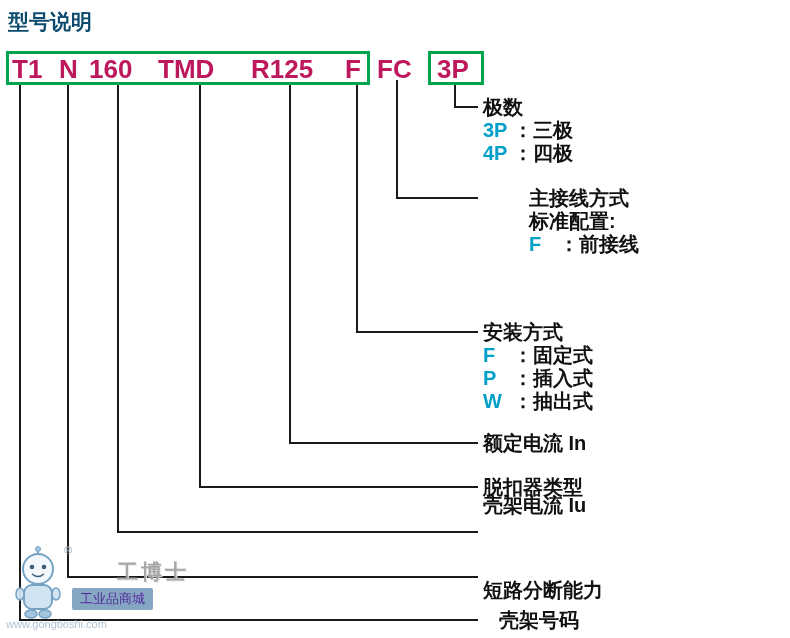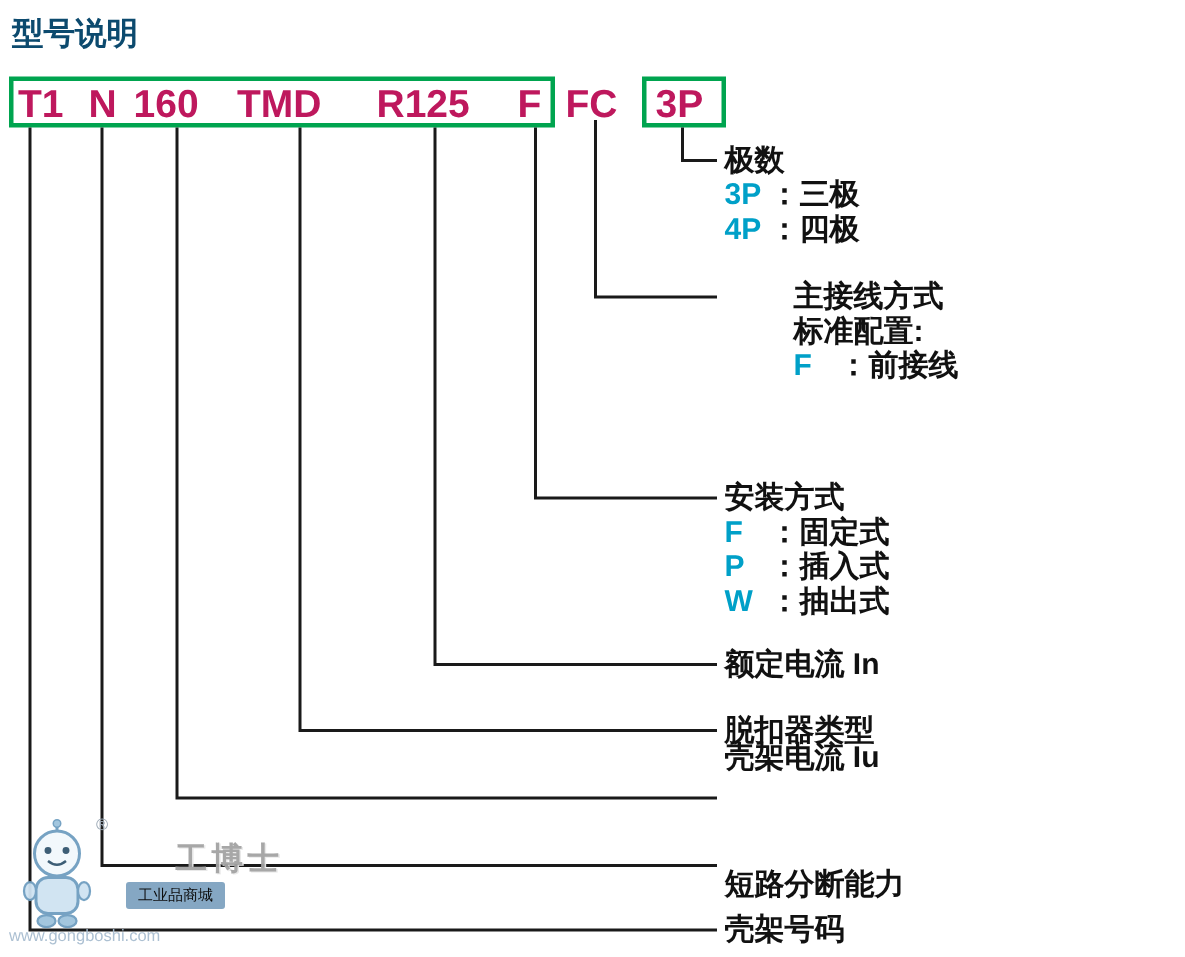--- a/index.html
+++ b/index.html
@@ -29,29 +29,29 @@
 
   
   .section { position:absolute; left:483px; z-index:2; font-size:20px; font-weight:bold; color:#111; line-height:23px; white-space:nowrap; }
   .sec-poles         { top:96px; }
   .sec-wiring        { top:187px;margin-left:46px; }
   .sec-mounting      { top:321px; }
   .sec-rated-current { top:432px; }
   .sec-trip-unit     { top:476px; }
   .sec-frame-current { top:494px; }
   .sec-breaking      { top:579px; }
-  .sec-frame-number  { top:609px; }
+  .sec-frame-number  { top:609px;margin-left:16px; }
   .opt-code { color:#00a0c8; display:inline-block; min-width:30px; }
 
   
   .watermark { position:absolute; left:6px; top:544px; width:190px; height:92px; z-index:3; opacity:0.95; }
   .wm-mascot { position:absolute; left:2px; top:2px; }
   .wm-reg { position:absolute; left:58px; top:0px; font-size:11px; color:#9aa7b4; font-weight:bold; }
   .wm-brand { position:absolute; left:66px; top:14px; font-size:21px; font-weight:bold; color:#a3a3a3; letter-spacing:3px; text-shadow:1px 1px 0 #e8e8e8;margin-left:45px; }
-  .wm-tagline { position:absolute; left:78px; top:44px; font-size:10px; color:#000000; background:#7fa3c0; padding:2px 8px; border-radius:2px; }
+  .wm-tagline { position:absolute; left:66px; top:44px; font-size:13px; color:#4c1d95; background:#7fa3c0; padding:2px 8px; border-radius:2px; }
   .wm-url { position:absolute; left:0px; top:74px; font-size:11px; color:#a8bdd0; }
 </style>
 </head>
 <body>
 
 <div class="page">
 
   <div class="title">型号说明</div>
 
   <svg class="lines" viewBox="0 0 790 638" xmlns="http://www.w3.org/2000/svg">

